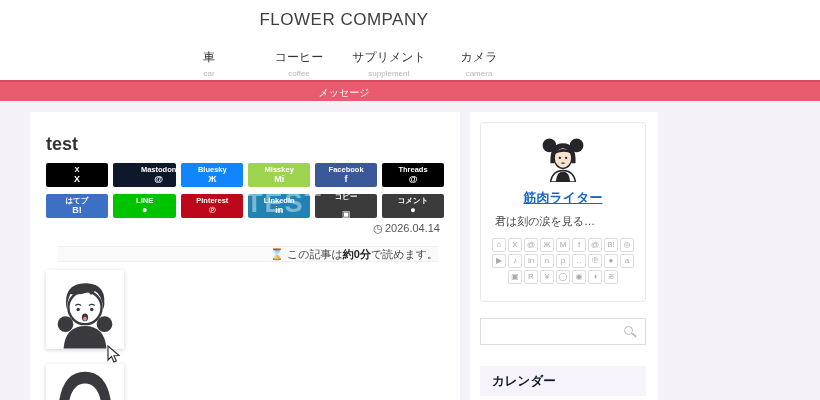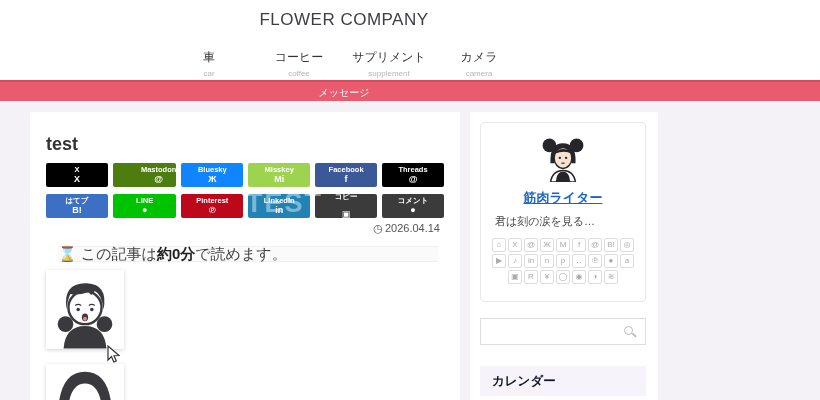--- a/index.html
+++ b/index.html
@@ -42,21 +42,21 @@
   .sbtn-icon{font-size:9px;font-weight:bold;margin-top:2px;}
   .watermark{
     position:absolute;left:216px;top:76px;z-index:5;pointer-events:none;
     font-size:27px;font-weight:bold;letter-spacing:2px;color:rgba(255,255,255,.42);
   }
   .date-line{position:absolute;right:20px;top:110px;font-size:11px;color:#555;}
   .date-line .clock{font-size:11px;margin-right:2px;color:#555;}
   .read-strip{
     position:absolute;left:28px;top:134px;width:380px;height:14px;
     background:#fafafa;border-top:1px solid #f0f0f0;border-bottom:1px solid #f0f0f0;
-    text-align:left;font-size:15px;color:#444;line-height:14px;
+    text-align:right;font-size:11px;color:#444;line-height:14px;
   }
   .read-strip b{color:#222;}
   .fig{position:absolute;left:16px;width:78px;background:#fff;box-shadow:0 1px 4px rgba(0,0,0,.18);}
   .fig-1{top:158px;height:79px;}
   .fig-2{top:252px;height:78px;}
   .fig svg{display:block;}
   
   .side-col{position:absolute;left:470px;top:112px;width:188px;height:288px;background:#fff;}
   .profile-card{
     position:absolute;left:10px;top:10px;width:166px;height:180px;box-sizing:border-box;
@@ -124,21 +124,21 @@
 </div>
 
 <div class="main-col">
   <h1 class="article-title" style="margin:0;">test</h1>
 
   <div class="share-grid">
     <div class="sbtn" style="background: rgb(0, 0, 0);">
       <span class="sbtn-label">X</span>
       <span class="sbtn-icon">X</span>
     </div>
-    <div class="sbtn" style="background: #4d7c0f; padding-left: 28px;">
+    <div class="sbtn" style="background: #0f172a; padding-left: 28px;">
       <span class="sbtn-label">Mastodon</span>
       <span class="sbtn-icon">@</span>
     </div>
     <div class="sbtn" style="background: rgb(17, 133, 254);">
       <span class="sbtn-label">Bluesky</span>
       <span class="sbtn-icon">Ж</span>
     </div>
     <div class="sbtn" style="background: rgb(158, 211, 79);">
       <span class="sbtn-label">Misskey</span>
       <span class="sbtn-icon">Mi</span>

